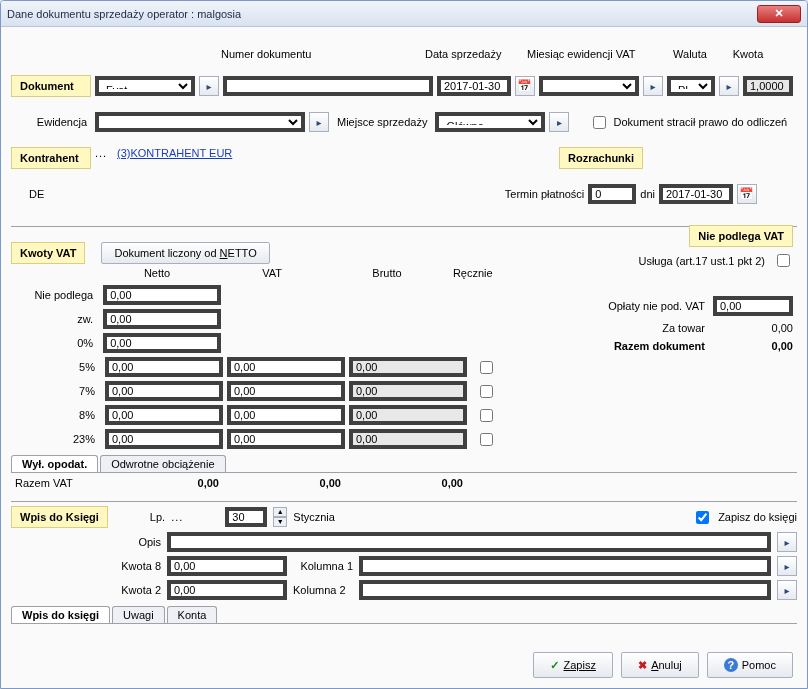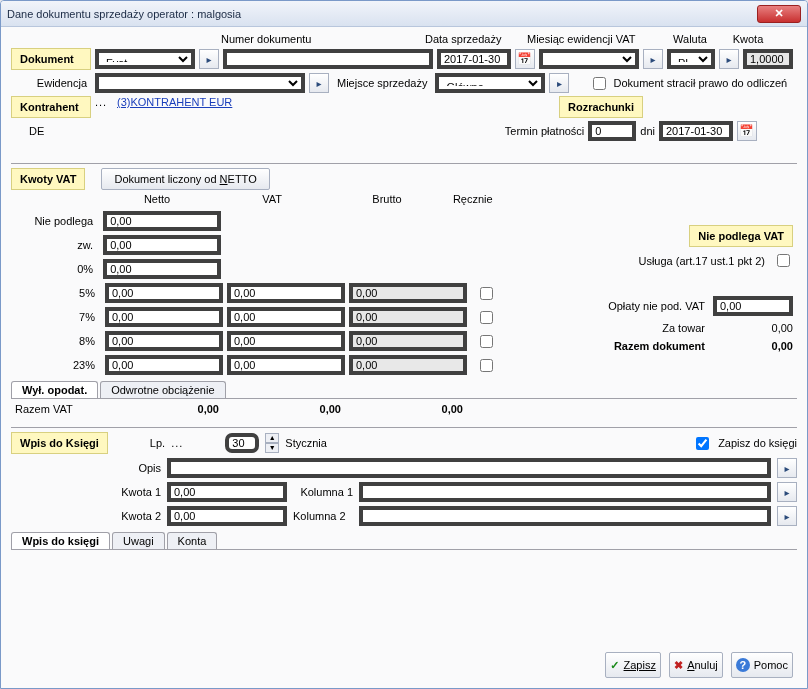--- a/index.html
+++ b/index.html
@@ -38,21 +38,21 @@
     display: flex; align-items: center; justify-content: center;
     font-weight: bold;
     cursor: pointer;
   }
   .client {
     padding: 6px 10px 10px 10px;
     background: #fafafb;
     height: calc(100% - 26px);
     position: relative;
   }
-  .row { display: flex; align-items: center; gap: 4px; margin-bottom: 3px; }
+  .row { display: flex; align-items: center; gap: 4px; margin-bottom: 3px; margin-top: 15px; }
   .lbl {
     background: #fff8c0;
     border: 1px solid #d8d080;
     padding: 4px 8px;
     font-weight: bold;
     display: inline-block;
   }
   .small-lbl { text-align: right; padding-right: 4px; }
   .field-label-sm { font-size: 11px; }
   select, input[type=text] {
@@ -107,21 +107,21 @@
     border-radius: 3px 3px 0 0;
     cursor: pointer;
   }
   .tab.active { background: #fff; font-weight:bold; }
   .sum-row { display:flex; padding:4px 0 8px 0;}
   .book-section { margin-top: 4px; }
   .book-row { display:flex; align-items:center; gap:6px; margin-bottom:4px; }
   .footer-btns {
     position:absolute; bottom:10px; right:14px; display:flex; gap:8px;
   }
-  .footer-btns .btn { display:flex; align-items:center; gap:4px; padding:5px 4px; }
+  .footer-btns .btn { display:flex; align-items:center; gap:4px; padding:5px 16px; }
   .ico-green::before { content:"\2713"; color:#1a8a1a; font-weight:bold; }
   .ico-red::before { content:"\2716"; color:#c02020; font-weight:bold; }
   .ico-help::before { content:"?"; display:inline-block; width:14px; height:14px; border-radius:50%; background:#3a7ad8; color:#fff; text-align:center; line-height:14px; font-weight:bold; }
   .underline-letter { text-decoration: underline; }
   .spinner {
     display:inline-flex; flex-direction:column; width:14px; height:20px; vertical-align:middle;
   }
   .spinner div {
     height:10px; border:1px solid #a8b0c0; background:#eef0f5; font-size:7px; text-align:center; line-height:8px; cursor:pointer;
   }
@@ -297,37 +297,37 @@
 
     <hr class="section-hr">
 
     <div class="book-section">
       <div class="book-row">
         <span class="lbl">Wpis do Księgi</span>
         <span style="width:30px"></span>
         <span>Lp.</span>
         <span class="dots">...</span>
         <span style="width:30px"></span>
-        <input type="text" class="num" style="width: 34px; border-radius: 7px;" value="30">
+        <input type="text" class="num" style="width: 42px;" value="30">
         <span class="spinner">
             <div>▲</div>
             <div>▼</div>
           </span>
         <span>Stycznia</span>
         <div style="flex:1"></div>
         <input type="checkbox" checked="" style="">
         <span>Zapisz do księgi</span>
       </div>
       <div class="book-row">
         <span style="width:150px;text-align:right">Opis</span>
         <input type="text" style="flex: 1 1 0%;" value="">
         <span class="sq-btn">▸</span>
       </div>
       <div class="book-row">
-        <span style="width:150px;text-align:right">Kwota 1</span>
+        <span style="width:150px;text-align:right">Kwota 8</span>
         <input type="text" class="num" style="width: 120px;" value="0,00">
         <span style="width:60px;text-align:right">Kolumna 1</span>
         <input type="text" style="flex: 1 1 0%;" value="">
         <span class="sq-btn">▸</span>
       </div>
       <div class="book-row">
         <span style="width:150px;text-align:right">Kwota 2</span>
         <input type="text" class="num" style="width: 120px;" value="0,00">
         <span style="width:60px;text-align:left">Kolumna 2</span>
         <input type="text" style="flex: 1 1 0%;" value="">

